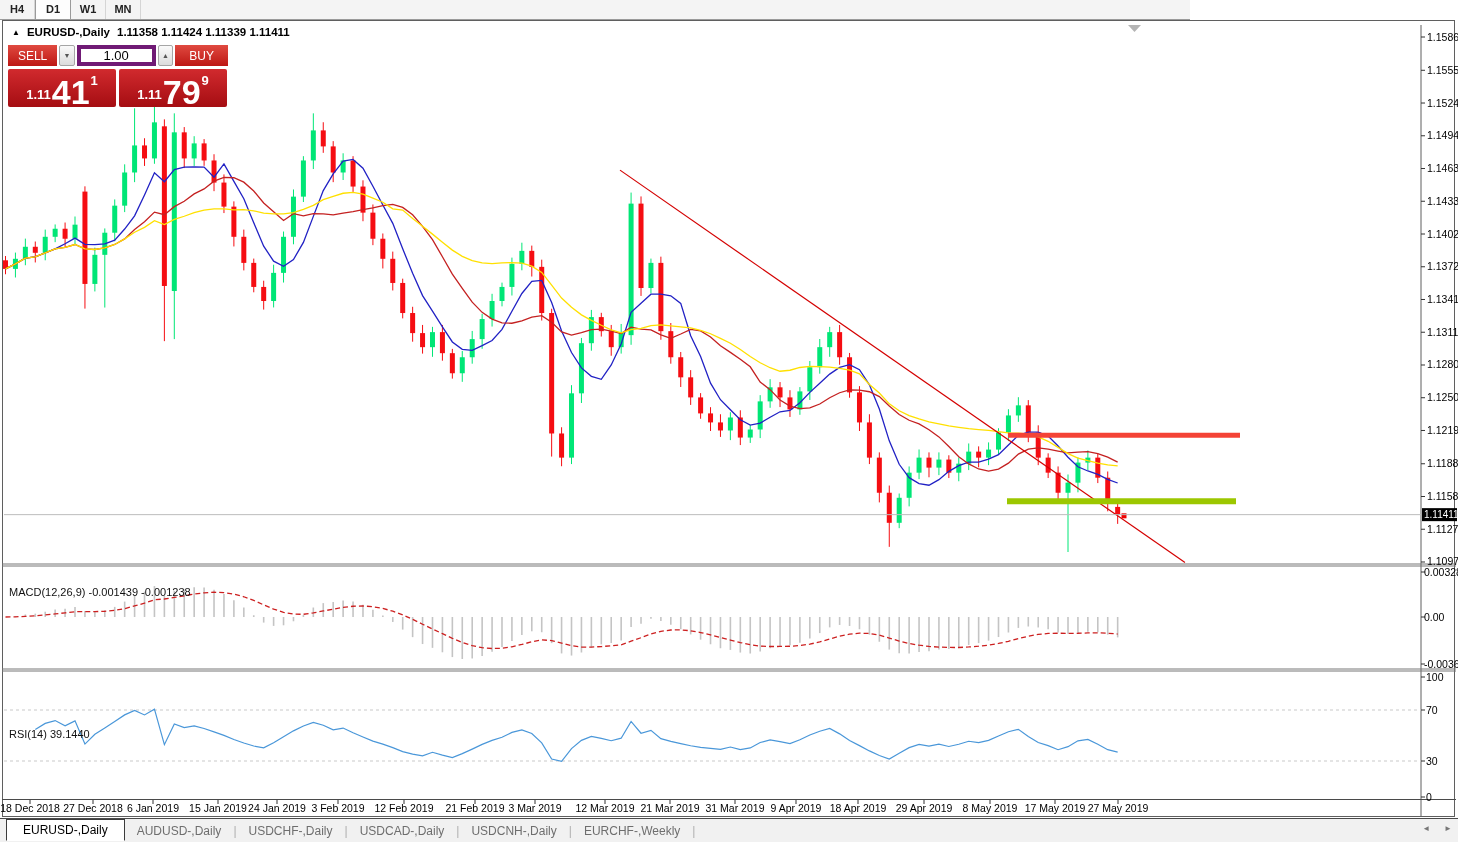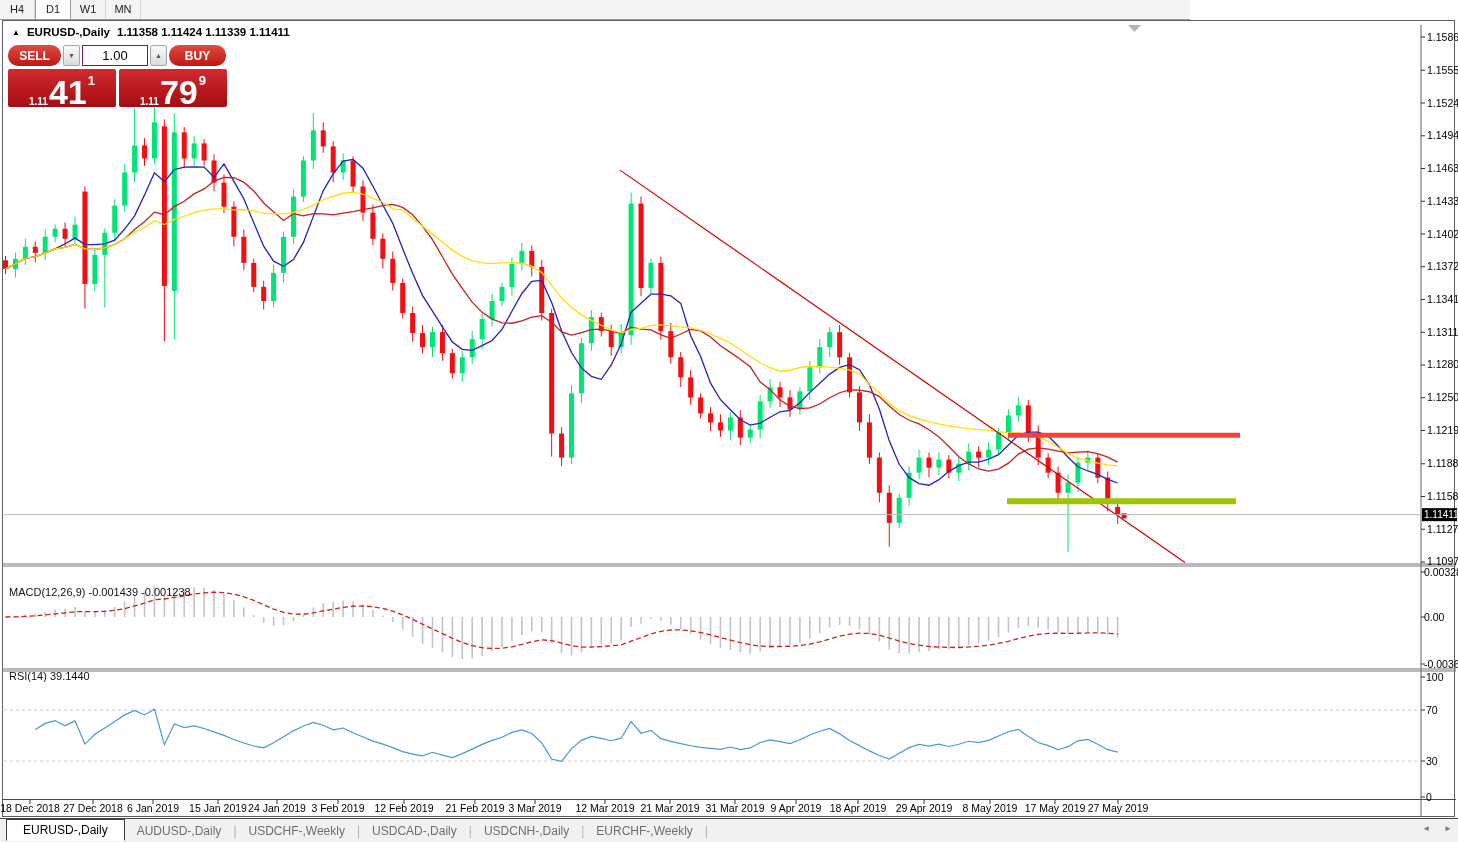--- a/index.html
+++ b/index.html
@@ -1,50 +1,50 @@
 <!DOCTYPE html>
 <html><head>
 <meta charset="utf-8">
 <style>
   html,body{margin:0;padding:0;}
   body{width:1458px;height:842px;position:relative;background:#fff;
        font-family:"Liberation Sans",sans-serif;overflow:hidden;}
   
   .toolbar{position:absolute;top:0;left:0;width:1190px;height:19px;background:#f4f4f4;
-           border-bottom:1px solid #9a9a9a;display:flex;z-index:30;}
+           border-bottom:1px solid #9a9a9a;display:flex;z-index:30;font-weight:bold;}
   .tf-btn{min-width:30px;height:19px;line-height:19px;text-align:center;font-size:11px;
           color:#222;border-right:1px solid #d5d5d5;padding:0 2px;cursor:default;}
   .tf-btn.active{background:#fdfdfd;border-left:1px solid #9a9a9a;border-right:1px solid #9a9a9a;}
   
   .chart-frame{position:absolute;top:20px;left:2px;width:1453px;height:797px;
                border:1px solid #5f5f5f;background:#fff;box-sizing:border-box;z-index:1;}
   #chart-svg{position:absolute;top:0;left:0;z-index:5;}
   
   .chart-title{position:absolute;top:26px;left:12px;z-index:20;font-size:11.5px;
                font-weight:700;color:#000;display:flex;align-items:center;gap:7px;}
   .title-tri{font-size:8px;color:#000;}
   
   .trade-panel{position:absolute;top:45px;left:8px;z-index:20;width:220px;}
   .tp-row1{display:flex;gap:2px;align-items:stretch;height:21px;}
-  .btn-red{background:linear-gradient(#e04a40,#bd1714);color:#fff;border:none;border-radius:10px;
-           font-size:12px;font-weight:700;font-family:"Liberation Sans",sans-serif;text-align:center;}
+  .btn-red{background:linear-gradient(#e04a40,#bd1714);color:#fff;border:none;border-radius:0;
+           font-size:12px;font-weight:400;font-family:"Liberation Sans",sans-serif;text-align:center;}
   .sell-btn{width:53px;} .buy-btn{width:57px;}
   .spin-btn{width:17px;background:linear-gradient(#fafafa,#dcdcdc);border:1px solid #a6a6a6;
             border-radius:2px;font-size:7px;color:#555;padding:0;box-sizing:border-box;}
-  .vol-input{width:66px;border:1px solid #701a75;font-size:13px;text-align:center;
+  .vol-input{width:79px;border:4px solid #701a75;font-size:13px;text-align:center;
              font-family:"Liberation Sans",sans-serif;box-sizing:border-box;}
   .tp-row2{display:flex;gap:3px;margin-top:3px;}
   .bigbtn{width:108px;height:38px;background:linear-gradient(#d12a2e,#a50d12);border-radius:2px;
           color:#fff;display:flex;align-items:flex-end;justify-content:center;cursor:pointer;}
-  .bp{font-size:10px;font-weight:700;}
+  .bp{font-size:13px;margin-bottom:5px;font-weight:700;}
   .bd{font-size:34px;font-weight:700;line-height:30px;margin:0 1px;}
   .bs{font-size:13px;font-weight:700;margin-bottom:19px;}
   
   .ind-label{position:absolute;left:9px;z-index:20;font-size:11px;color:#111;margin-top:16px;}
-  #macd-label{top:570px;} #rsi-label{top:654px;}
+  #macd-label{top:570px;} #rsi-label{top:712px;}
   
   .tabbar{position:absolute;top:818px;left:0;width:1458px;height:24px;background:#f1f1f1;
           border-top:1px solid #4a4a4a;display:flex;align-items:center;z-index:30;box-sizing:border-box;}
   .tab{font-size:12px;color:#6e6e6e;padding:0 12px;white-space:nowrap;cursor:default;}
   .tab.active{background:#fff;color:#000;border:1px solid #3c3c3c;border-bottom:1px solid #fff;
               margin-left:6px;position:relative;top:-1px;padding:3px 16px;}
   .tab-sep{color:#b0b0b0;font-size:12px;}
   .tab-arrows{position:absolute;right:6px;top:5px;display:flex;gap:14px;}
   .tab-arrow{font-size:8px;color:#777;cursor:default;}
 </style>
@@ -553,21 +553,21 @@
   </div>
 </div>
 
 <div class="ind-label" id="macd-label">MACD(12,26,9) -0.001439 -0.001238</div>
 <div class="ind-label" id="rsi-label">RSI(14) 39.1440</div>
 
 <div class="tabbar">
   <div class="tab active">EURUSD-,Daily</div>
   <div class="tab">AUDUSD-,Daily</div>
   <span class="tab-sep">|</span>
-  <div class="tab">USDCHF-,Weekly</div>
+  <div class="tab">USDCHF-,Daily</div>
   <span class="tab-sep">|</span>
   <div class="tab">USDCAD-,Daily</div>
   <span class="tab-sep">|</span>
   <div class="tab">USDCNH-,Daily</div>
   <span class="tab-sep">|</span>
   <div class="tab">EURCHF-,Weekly</div>
   <span class="tab-sep">|</span>
   <div class="tab-arrows">
     <span class="tab-arrow">◄</span>
     <span class="tab-arrow">►</span>

